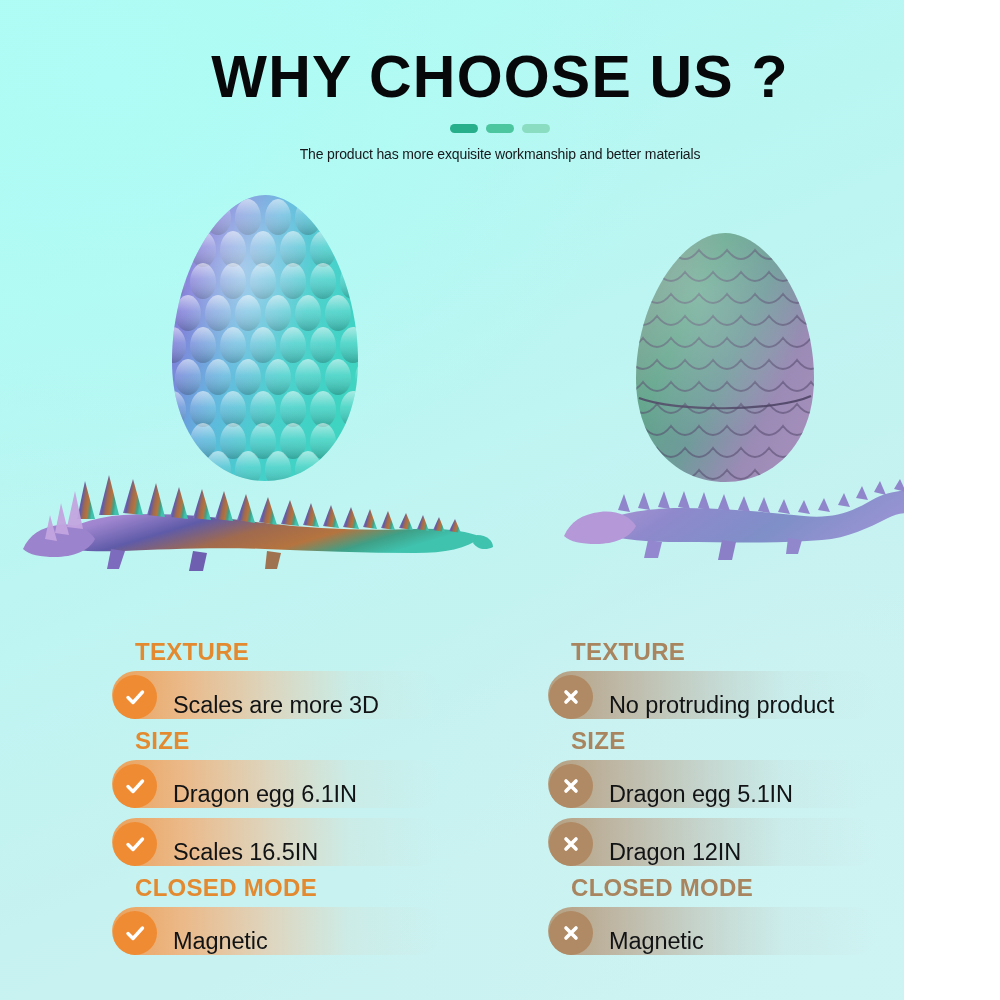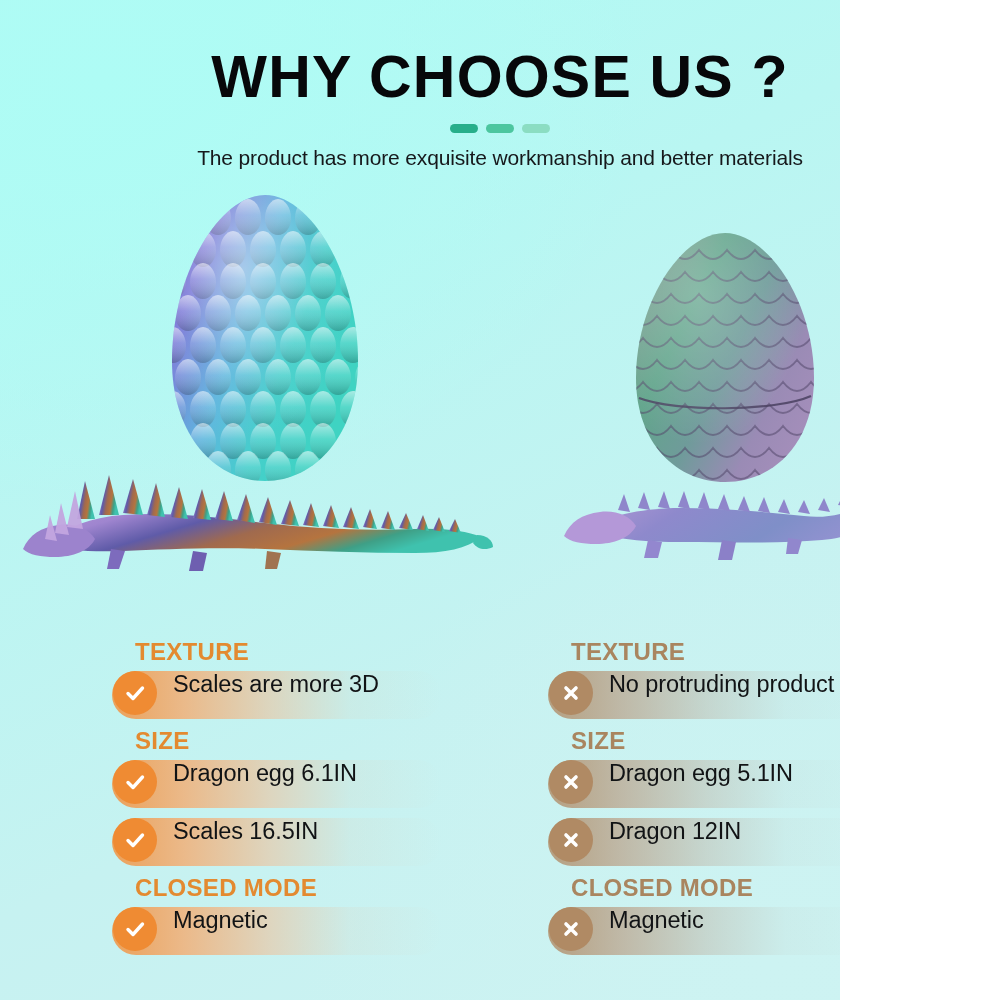--- a/index.html
+++ b/index.html
@@ -8,21 +8,21 @@
   }
   body {
     width: 1000px;
     height: 1000px;
     font-family: "Liberation Sans", sans-serif;
     overflow: hidden;
   }
 
   #page {
     position: relative;
-    width: 840px;
+    width: 904px;
     height: 1000px;
     background:
       radial-gradient(ellipse 900px 700px at 12% 8%, #aefcf5 0%, rgba(174,252,245,0) 62%),
       radial-gradient(ellipse 800px 800px at 92% 96%, #cdf3f2 0%, rgba(205,243,242,0) 60%),
       linear-gradient(155deg, #aefbf4 0%, #b9f6f2 34%, #c6f2f1 66%, #cdf2f2 100%);
     overflow: hidden;
   }
 
   
   .header {
@@ -54,21 +54,21 @@
     height: 9px;
     border-radius: 5px;
   }
   .dash-1 { background: #27ae8a; }
   .dash-2 { background: #4cc69f; }
   .dash-3 { background: #8bddc2; }
 
   .page-subtitle {
     margin: 0;
     padding-top: 13px;
-    font-size: 21px;
+    font-size: 14px;
     color: #16181b;
     letter-spacing: -0.15px;
     white-space: nowrap;
   }
 
   
   .photos {
     position: absolute;
     top: 185px; left: 0;
     width: 1000px;
@@ -139,21 +139,21 @@
     margin-bottom: 7px;
   }
   .col-left  .group-label { color: #e38a30; }
   .col-right .group-label { color: #a9855f; }
 
   .feature-row {
     position: relative;
     height: 48px;
     margin-bottom: 10px;
     display: flex;
-    align-items: flex-start;
+    align-items: flex-end;
   }
   .row-bar {
     position: absolute;
     left: 0; top: 0;
     width: 330px;
     height: 48px;
     border-radius: 24px;
   }
   .col-left .row-bar {
     background: linear-gradient(to right,

